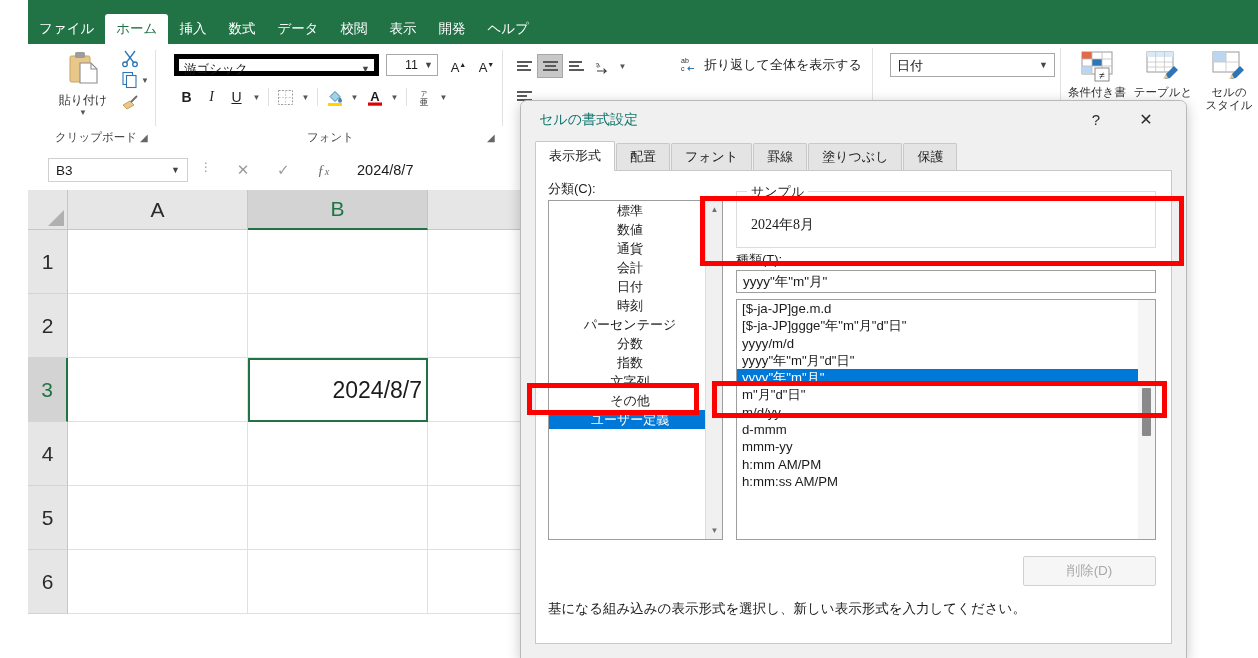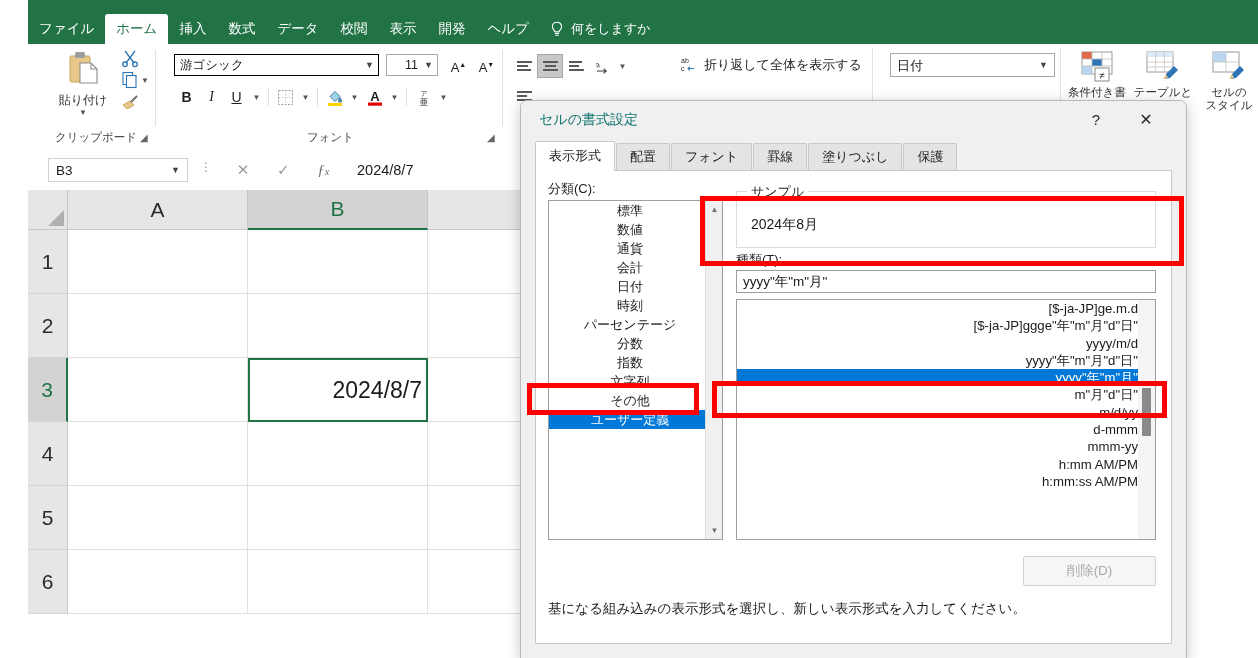--- a/index.html
+++ b/index.html
@@ -50,21 +50,21 @@
   .paste-btn{position:absolute;left:16px;top:4px;width:62px;text-align:center;}
   .paste-ico{width:44px;height:44px;margin:0 auto;position:relative;}
   .paste-label{font-size:12px;color:#303030;margin-top:0px;}
   .chev{font-size:8px;color:#555;line-height:8px;}
   .mini-ico{position:absolute;width:20px;height:20px;}
 
   
   #grp-font{left:130px;width:345px;}
   .fontname{
     position:absolute;left:16px;top:10px;width:205px;height:22px;
-    border:1px solid #000000;background:#fff;font-size:12.5px;
+    border:5px solid #000000;background:#fff;font-size:12.5px;
     line-height:21px;padding-left:5px;box-sizing:border-box;color:#1a1a1a;
   }
   .fld-arrow{position:absolute;right:4px;top:0;font-size:9px;color:#444;line-height:21px;}
   .fontsize{
     position:absolute;left:228px;top:10px;width:52px;height:22px;
     border:1px solid #a8a8a8;background:#fff;font-size:12.5px;
     line-height:21px;padding-left:18px;box-sizing:border-box;color:#1a1a1a;
   }
   .aa-btn{position:absolute;top:10px;width:25px;height:22px;text-align:center;line-height:22px;font-size:13px;color:#222;}
   .fmt-row{position:absolute;left:16px;top:40px;height:26px;display:flex;align-items:center;gap:0px;}
@@ -178,36 +178,36 @@
   }
   .catlist{position:absolute;left:0;top:0;right:17px;text-align:center;}
   .catitem{height:19px;line-height:19px;padding-left:6px;font-size:13px;color:#1b1b1b;white-space:nowrap;}
   .catitem.sel{background:#0078d7;color:#fff;}
   .catscroll{position:absolute;right:0;top:0;width:17px;height:100%;background:#f0f0f0;border-left:1px solid #ddd;box-sizing:border-box;}
   .sc-up,.sc-dn{position:absolute;left:0;width:17px;height:17px;display:flex;align-items:center;justify-content:center;font-size:8px;color:#707070;}
   .sc-up{top:0;}.sc-dn{bottom:0;}
 
   .sample-fs{
     position:absolute;left:200px;top:20px;width:420px;height:57px;
-    border:1px solid #dcdcdc;box-sizing:border-box;
+    border:1px solid #dcdcdc;box-sizing:border-box;font-family:Liberation Serif, serif;
   }
   .sample-leg{position:absolute;left:10px;top:-9px;background:#fff;padding:0 4px;font-size:13px;}
   .sample-val{position:absolute;left:14px;top:24px;font-size:14px;color:#1b1b1b;}
 
   .lbl-type{position:absolute;left:200px;top:80px;font-size:13px;}
   .type-input{
     position:absolute;left:200px;top:99px;width:420px;height:23px;
     border:1px solid #9e9e9e;background:#fff;box-sizing:border-box;
     font-size:13.5px;line-height:21px;padding-left:6px;color:#1b1b1b;
   }
   .type-listbox{
     position:absolute;left:200px;top:128px;width:420px;height:241px;
     border:1px solid #9e9e9e;background:#fff;box-sizing:border-box;overflow:hidden;
   }
-  .type-list{position:absolute;left:0;top:0;right:17px;text-align:right;}
+  .type-list{position:absolute;left:0;top:0;right:17px;}
   .titem{height:17.3px;line-height:17.3px;padding-left:5px;font-size:13.2px;color:#1b1b1b;white-space:nowrap;}
   .titem.sel{background:#0078d7;color:#ffffff;}
   .tscroll{position:absolute;right:0;top:0;width:17px;height:100%;background:#f5f5f5;}
   .tthumb{position:absolute;left:4px;width:9px;border-radius:1px;background:#8a8a8a;}
 
   .del-btn{
     position:absolute;left:487px;top:385px;width:133px;height:30px;
     border:1px solid #d0d0d0;background:#f6f6f6;box-sizing:border-box;
     display:flex;align-items:center;justify-content:center;
     font-size:13.5px;color:#a9a9a9;border-radius:2px;
@@ -226,29 +226,20 @@
 <div class="ribbon-tabs">
   <div class="rtab">ファイル</div>
   <div class="rtab active">ホーム</div>
   <div class="rtab">挿入</div>
   <div class="rtab">数式</div>
   <div class="rtab">データ</div>
   <div class="rtab">校閲</div>
   <div class="rtab">表示</div>
   <div class="rtab">開発</div>
   <div class="rtab">ヘルプ</div>
-  <div class="rtab-tell">
-    <span class="bulb">
-      <svg width="14" height="17" viewBox="0 0 14 17">
-          <path d="M7 1.2c-2.6 0-4.6 2-4.6 4.4 0 1.7 1 2.9 1.8 3.8.4.5.6.9.6 1.3h4.4c0-.4.2-.8.6-1.3.8-.9 1.8-2.1 1.8-3.8C11.6 3.2 9.6 1.2 7 1.2z" fill="none" stroke="#fff" stroke-width="1.1"></path>
-          <path d="M4.9 12.4h4.2M5.3 14.3h3.4" stroke="#fff" stroke-width="1.1" fill="none"></path>
-        </svg>
-    </span>
-    <span>何をしますか</span>
-  </div>
 </div>
 
 <div class="ribbon">
 
   <div class="grp" id="grp-clip">
     <div class="paste-btn">
       <div class="paste-ico">
         <svg width="44" height="44" viewBox="0 0 44 44">
           <rect x="9" y="8" width="20" height="26" rx="1.5" fill="#e8c88a" stroke="#c8a45c" stroke-width="1"></rect>
           <rect x="14" y="4" width="10" height="6" rx="1.5" fill="#9c9c9c"></rect>

